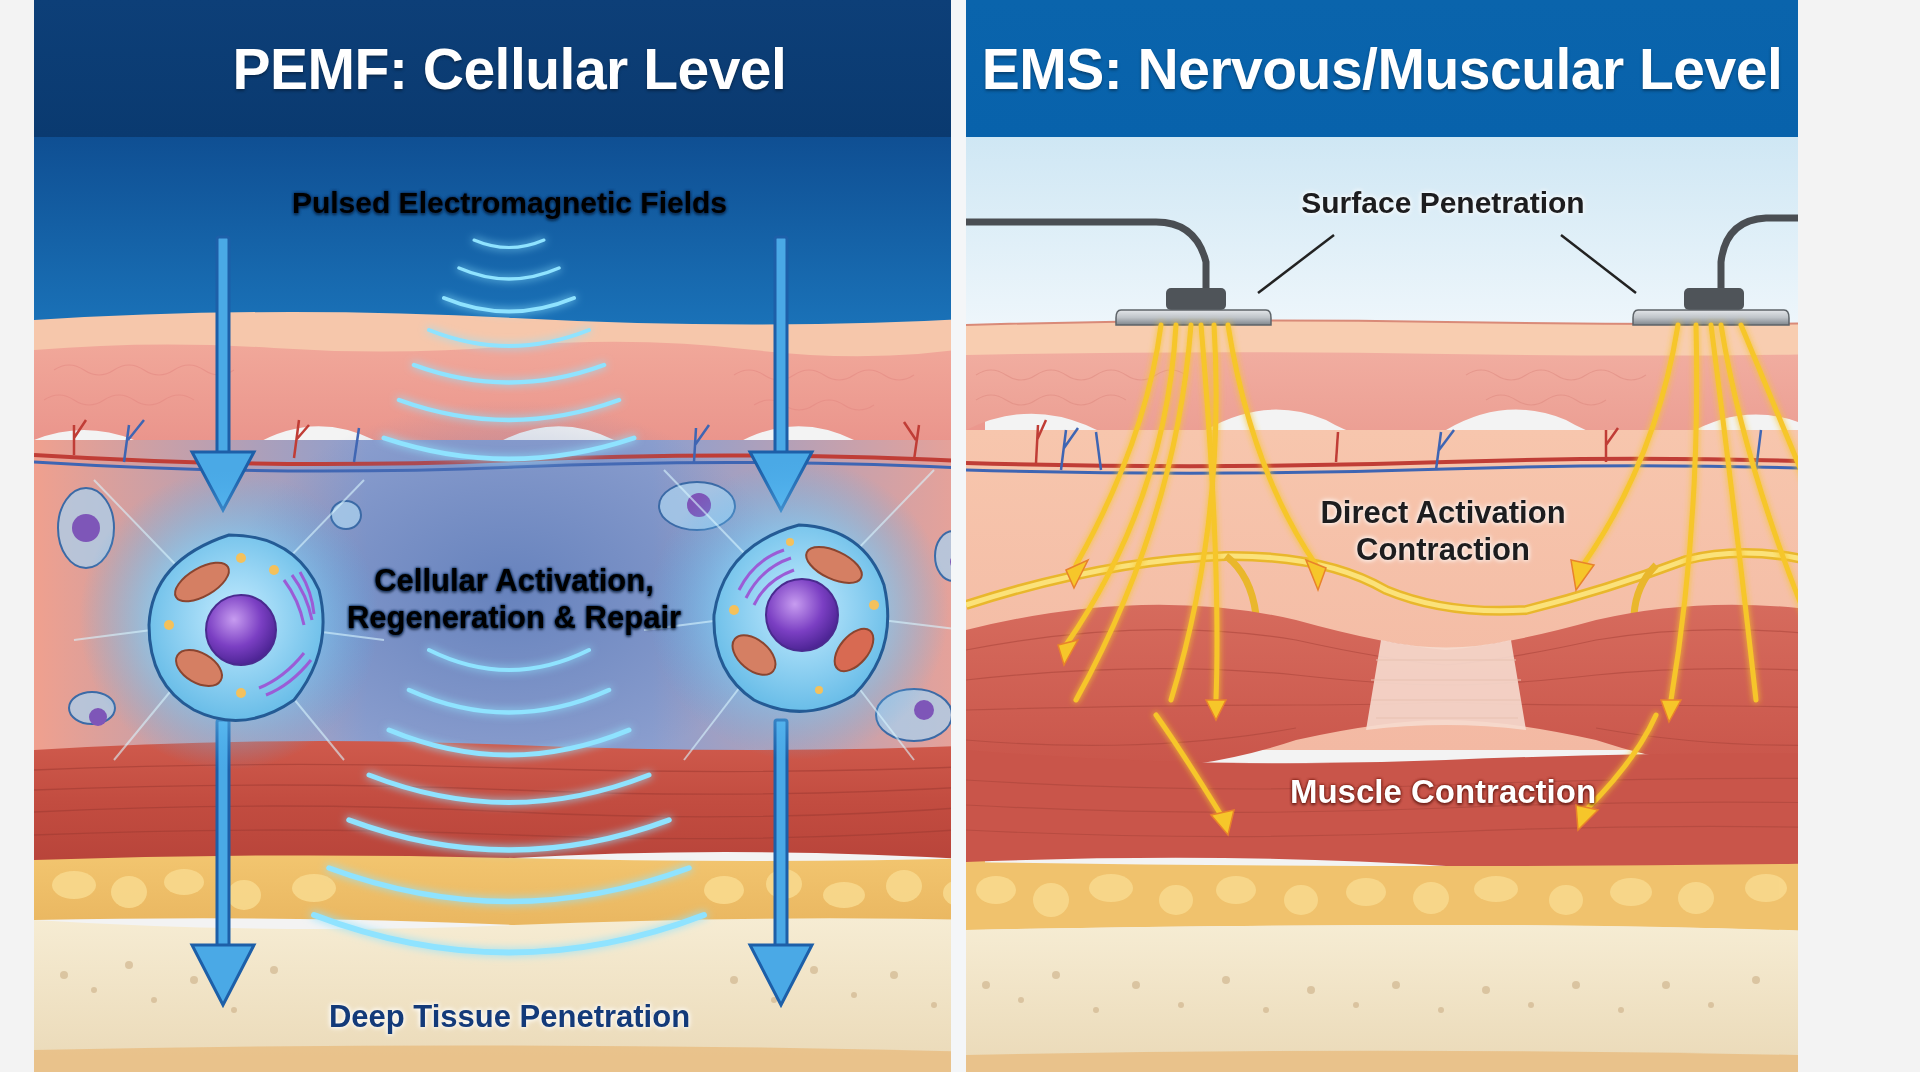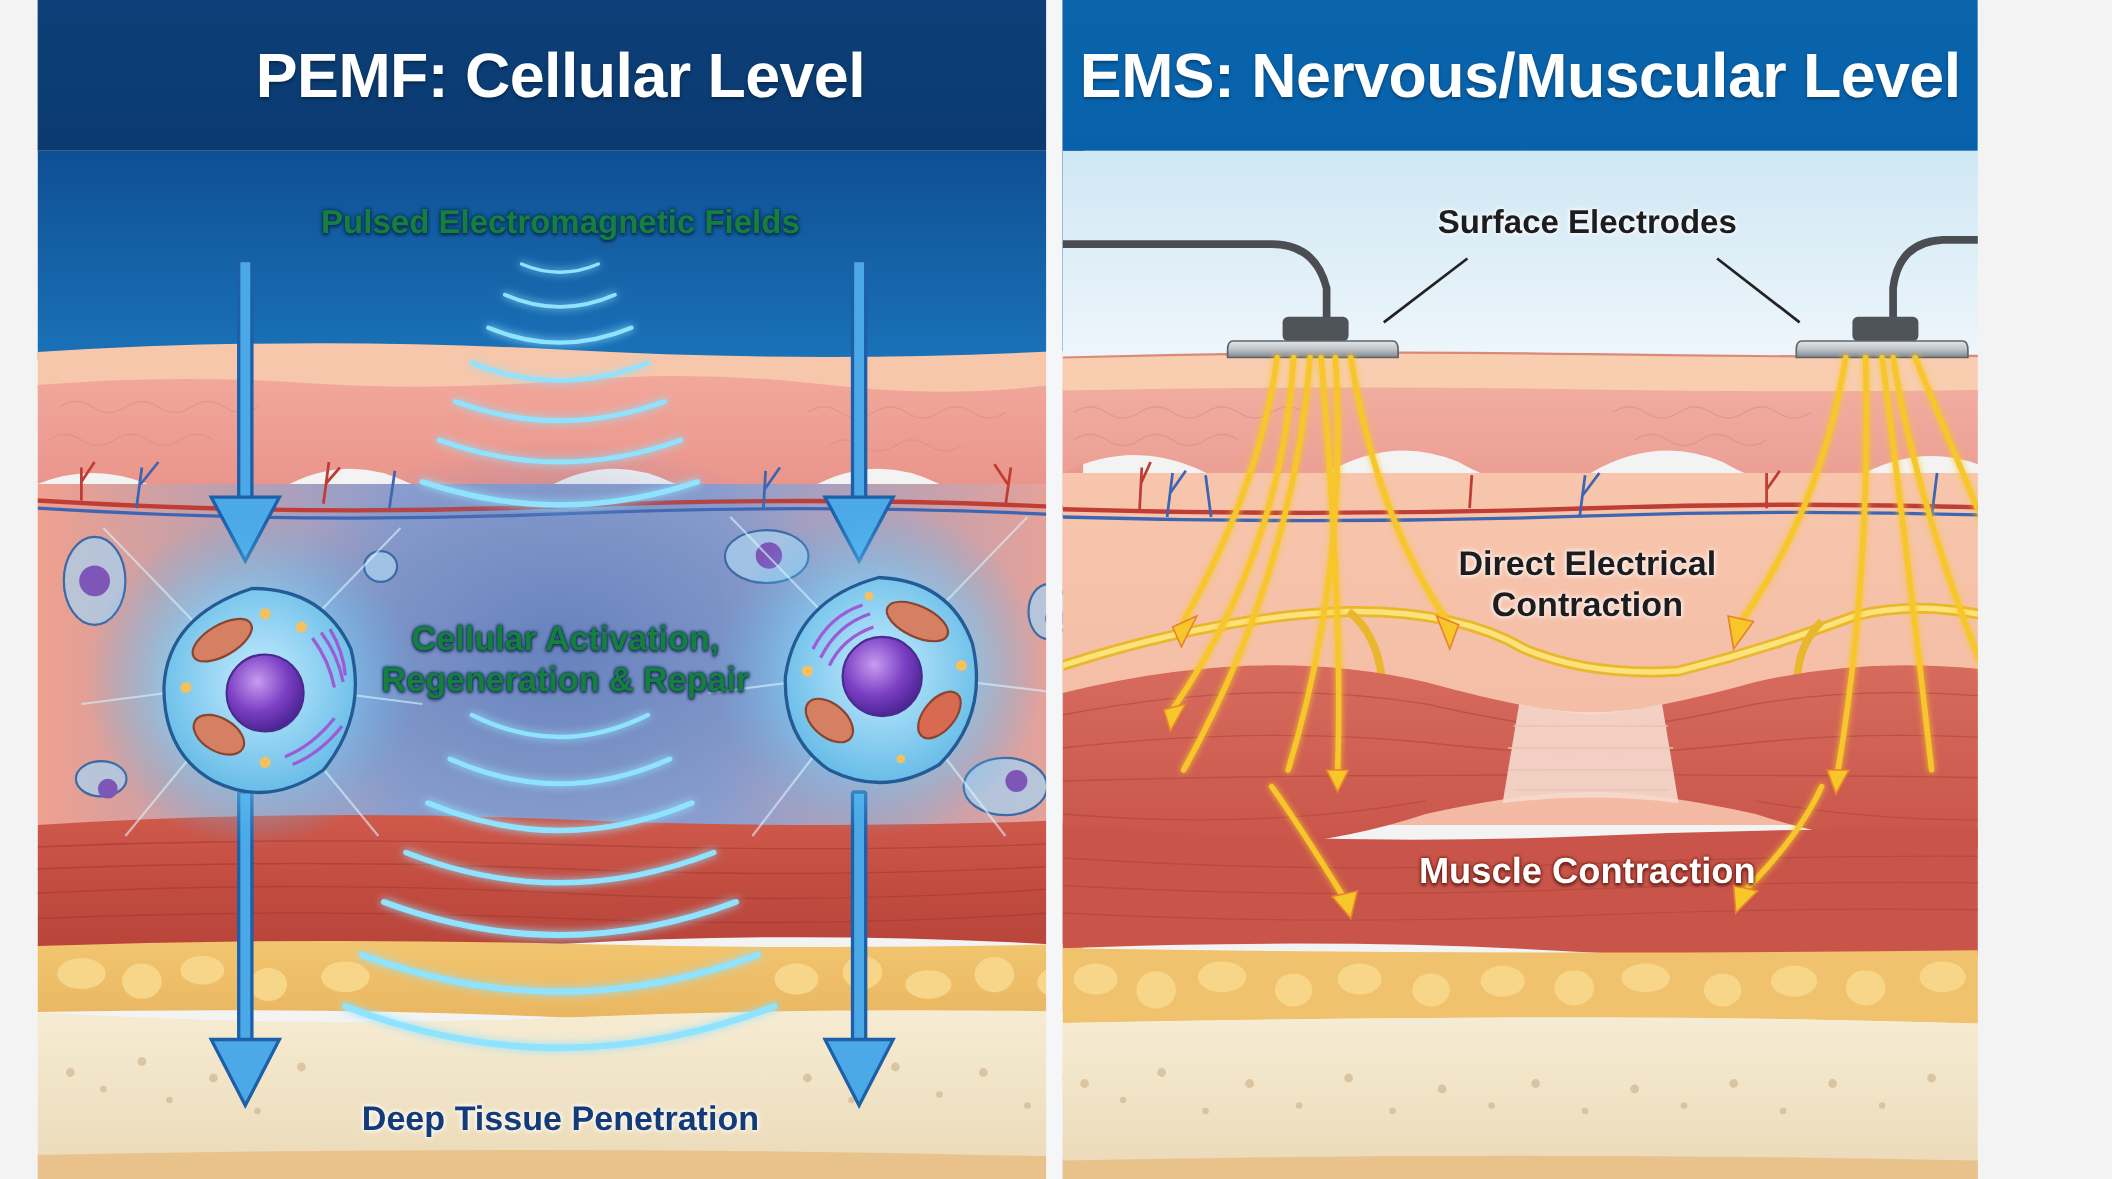--- a/index.html
+++ b/index.html
@@ -12,21 +12,21 @@
     .divider { position: absolute; left: 951px; top: 0; width: 15px; height: 1072px; background: #f4f6f8; }
 
     .panel svg.art { position: absolute; left: 0; top: 0; }
 
     .header { position: absolute; left: 0; top: 0; width: 100%; height: 137px; display: flex; align-items: center; justify-content: center; }
     .header-left { background: linear-gradient(#0d3f78, #0a3a70); }
     .header-right { background: linear-gradient(#0a64ac, #0862ab); }
     .header h1 { color: #ffffff; font-weight: 700; font-size: 57px; letter-spacing: -0.5px; text-shadow: 0 2px 3px rgba(0,0,0,0.35); }
 
     .label { position: absolute; text-align: center; font-weight: 700; line-height: 1.18; white-space: nowrap; }
-    .label.white { color: #15803d; text-shadow: 0 0 3px #0c2f5f, 0 0 3px #0c2f5f, 0 2px 3px rgba(0,0,0,0.5); }
+    .label.white { color: #000000; text-shadow: 0 0 3px #0c2f5f, 0 0 3px #0c2f5f, 0 2px 3px rgba(0,0,0,0.5); }
     .label.white-red { color: #ffffff; text-shadow: 0 0 3px #7a1c12, 0 0 3px #7a1c12, 0 2px 3px rgba(0,0,0,0.45); }
     .label.dark { color: #1d1d1f; text-shadow: 0 0 4px #ffffff, 0 0 6px rgba(255,255,255,0.8); }
     .label.navy { color: #133a79; text-shadow: 0 0 4px #ffffff, 0 0 6px #ffffff; }
   </style>
 </head>
 <body>
 
 <div class="panel panel-left">
   <svg class="art" width="951" height="1072" viewBox="0 0 951 1072">
     <defs>
@@ -456,21 +456,21 @@
       <path d="M850 662 L872 660 L862 685 Z"></path>
       <path d="M897 636 L918 640 L910 660 Z"></path>
       <path d="M610 805 L632 810 L612 830 Z"></path>
     </g>
   </svg>
 
   <div class="header header-right">
     <h1>EMS: Nervous/Muscular Level</h1>
   </div>
 
-  <div class="label dark" style="left:0; width:954px; top:185px; font-size:30px;">Surface Electrodes</div>
+  <div class="label dark" style="left:0; width:954px; top:185px; font-size:30px;">Surface Penetration</div>
   <div class="label dark" style="left:200px; width:554px; top:495px; font-size:31px;">
-    <div>Direct Electrical</div>
+    <div>Direct Activation</div>
     <div>Contraction</div>
   </div>
   <div class="label white-red" style="left:200px; width:554px; top:773px; font-size:33px;">
     <div>Muscle Contraction</div>
   </div>
 </div>
 
 </body></html>

